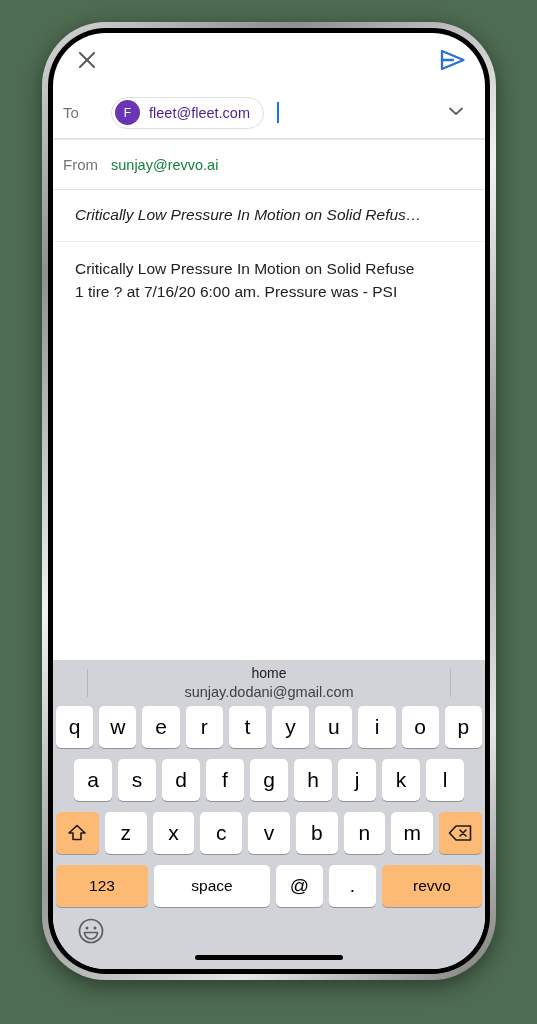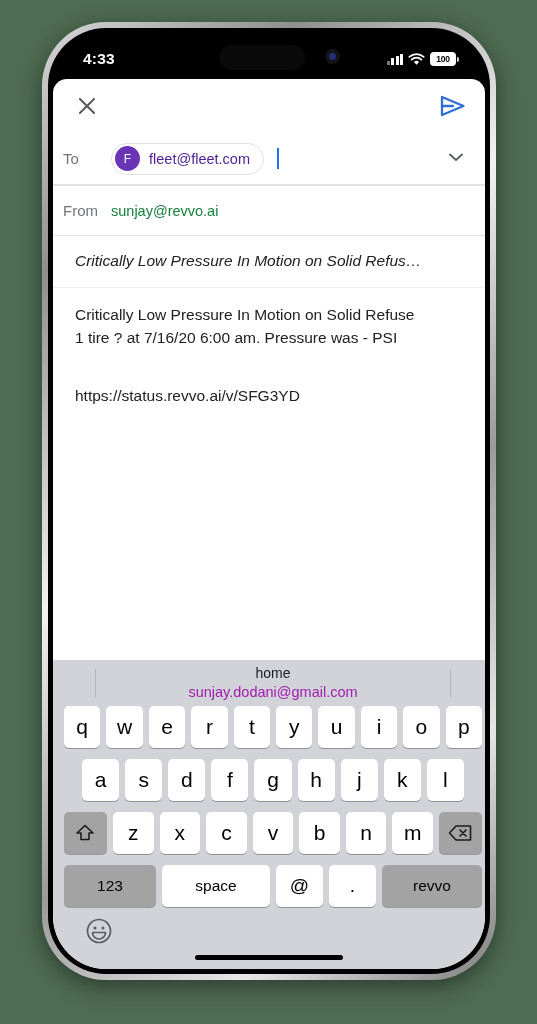--- a/index.html
+++ b/index.html
@@ -233,33 +233,32 @@
     margin-top: 38px;
     cursor: pointer;
   }
 
   
   .keyboard {
     background: #d1d3d9;
     flex: none;
     padding-bottom: 2px;
     user-select: none;
-    padding-left: 8px;
   }
   .suggestions {
     height: 46px;
     display: flex;
     align-items: center;
     justify-content: center;
     position: relative;
     padding: 0 14px;
   }
   .sugg-center { text-align: center; line-height: 1.28; }
   .sugg-top { font-size: 14px; color: #1c1c1e; }
-  .sugg-bottom { font-size: 14.5px; color: #a21caf; }
+  .sugg-bottom { font-size: 14.5px; color: #404040; }
   .sugg-div {
     position: absolute;
     width: 1px; height: 28px;
     background: #b3b5bb;
     top: 9px;
   }
   .sugg-div.l { left: 34px; }
   .sugg-div.r { right: 34px; }
 
   .krow {
@@ -279,21 +278,21 @@
     align-items: center;
     justify-content: center;
     font-size: 21px;
     color: #000;
     box-shadow: 0 1px 0 rgba(0,0,0,.3);
     cursor: pointer;
   }
   .krow.r2 { padding: 0 21px; }
   .krow.r3 { padding: 0 3px; }
   .key.dark {
-    background: #a3a3a3;
+    background: #fdba74;
     box-shadow: 0 1px 0 rgba(0,0,0,.28);
   }
   .key.mod { flex: 0 0 43px; }
   .key.space { flex: 3.1; font-size: 15.5px; }
   .key.k123 { flex: 0 0 92px; font-size: 15.5px; }
   .key.kret { flex: 0 0 100px; font-size: 15.5px; }
   .key.at, .key.dot { flex: 0 0 47px; font-size: 19px; }
   .krow.r4 { margin-bottom: 8px; }
 
   .kbottom {
@@ -320,44 +319,20 @@
 
 <div class="phone-frame">
   <div class="side-btn btn-silent"></div>
   <div class="side-btn btn-volup"></div>
   <div class="side-btn btn-voldn"></div>
   <div class="side-btn btn-power"></div>
 
   <div class="phone-body">
     <div class="screen">
 
-      <div class="statusbar">
-        <div class="clock">4:33</div>
-        <div class="island"></div>
-        <div class="face-dot">
-            <i></i>
-          </div>
-        <div class="status-right">
-          <div class="bars">
-            <span></span>
-              <span></span>
-              <span></span>
-              <span></span>
-          </div>
-          <svg width="17" height="13" viewBox="0 0 17 13">
-            <path d="M8.5 11.8 L5.9 8.9 a4 4 0 0 1 5.2 0 Z" fill="#fff"></path>
-            <path d="M3.6 6.6 a7.2 7.2 0 0 1 9.8 0" stroke="#fff" stroke-width="1.7" fill="none" stroke-linecap="round"></path>
-            <path d="M1.3 3.9 a10.8 10.8 0 0 1 14.4 0" stroke="#fff" stroke-width="1.7" fill="none" stroke-linecap="round"></path>
-          </svg>
-          <div class="battery">
-            <div class="batt-body">100</div>
-            <div class="batt-cap"></div>
-          </div>
-        </div>
-      </div>
 
       <div class="app">
 
         <div class="compose-header">
           <div class="icon-x"></div>
           <div class="send-btn">
             <svg width="28" height="24" viewBox="0 0 28 24">
               <path d="M3 3 L24.5 12 L3 21 Z" fill="none" stroke="#2d6fd4" stroke-width="2.3" stroke-linejoin="round"></path>
               <path d="M3 12 L14 12" stroke="#2d6fd4" stroke-width="2.3" stroke-linecap="round"></path>
             </svg>
@@ -383,21 +358,20 @@
           <div class="from-value">sunjay@revvo.ai</div>
         </div>
 
         <div class="subject-row">
           <div class="subject-text">Critically Low Pressure In Motion on Solid Refus…</div>
         </div>
 
         <div class="body-area">
           <div class="body-line">Critically Low Pressure In Motion on Solid Refuse</div>
           <div class="body-line">1 tire ? at 7/16/20 6:00 am. Pressure was - PSI</div>
-          <div class="body-url">https://status.revvo.ai/v/SFG3YD</div>
         </div>
 
         <div class="keyboard">
 
           <div class="suggestions">
             <div class="sugg-div l"></div>
             <div class="sugg-center">
               <div class="sugg-top">home</div>
               <div class="sugg-bottom">sunjay.dodani@gmail.com</div>
             </div>

